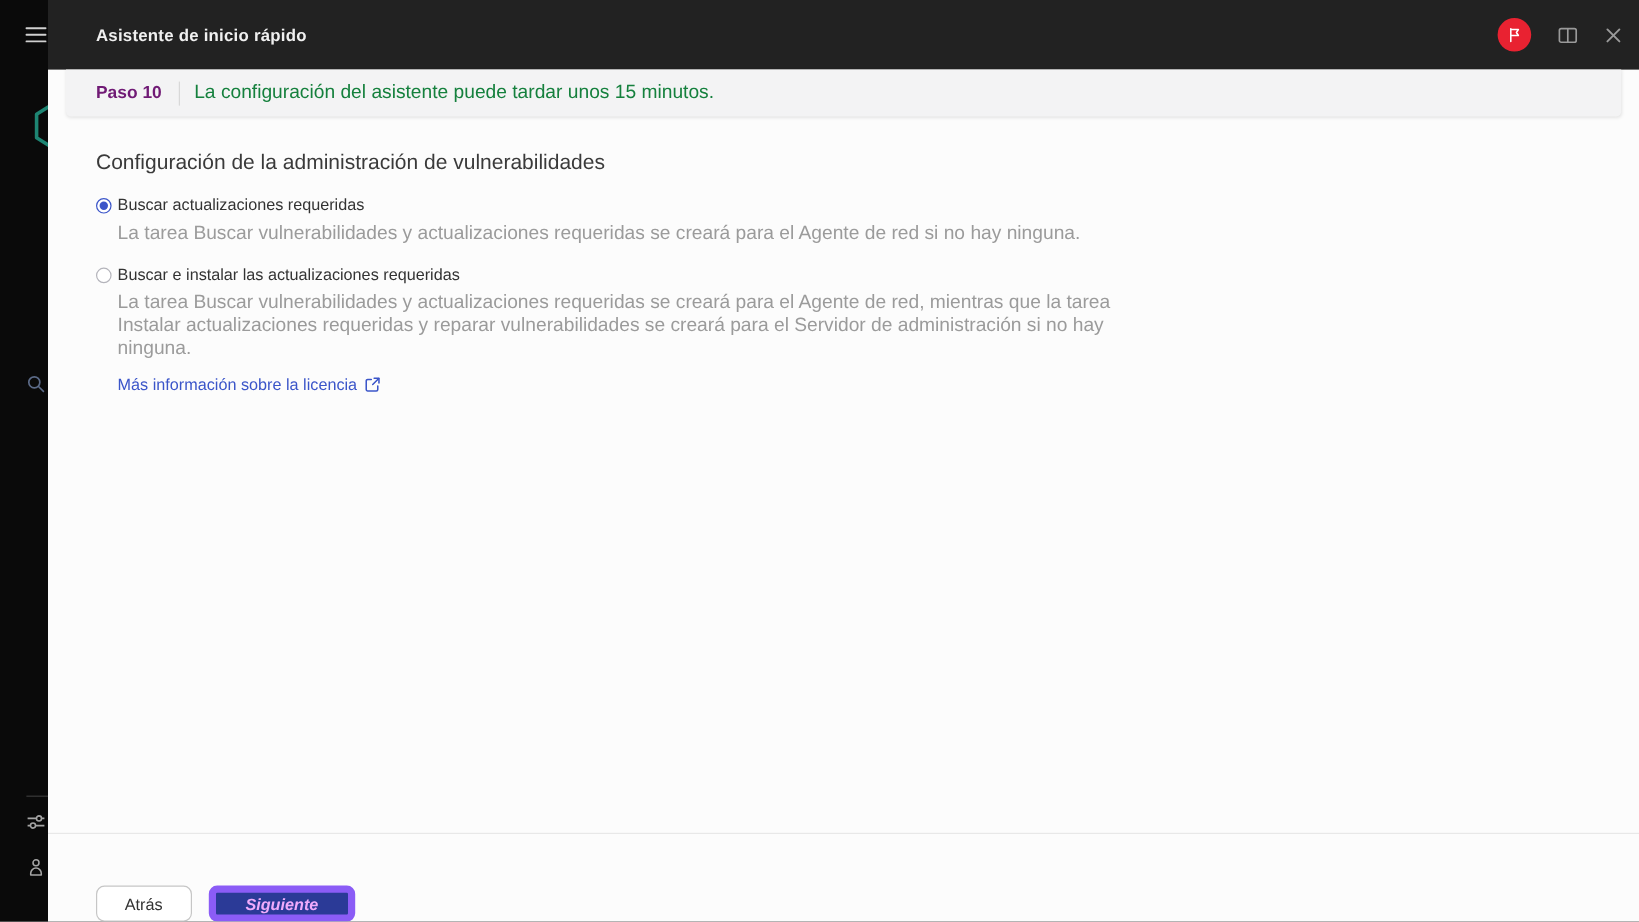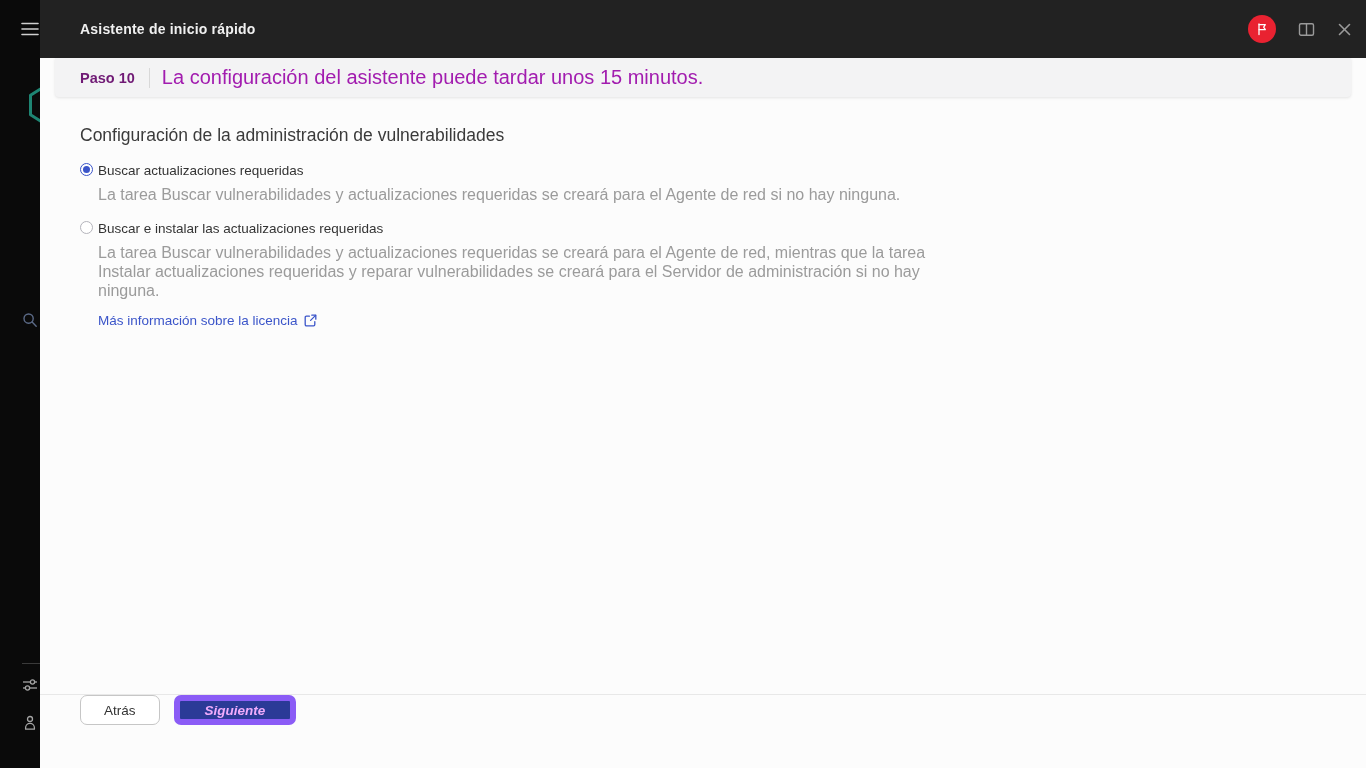--- a/index.html
+++ b/index.html
@@ -50,29 +50,29 @@
 
   
   .stepbar {
     position:absolute; left:15px; right:15px; top:58px; height:39px;
     background:#f3f3f4; border-radius:0 0 4px 4px;
     box-shadow:0 1px 3px rgba(0,0,0,0.10);
     display:flex; align-items:center;
   }
   .step-label { margin-left:25px; font-size:14.5px; font-weight:700; color:#701a75; }
   .step-sep { width:1px; height:20px; background:#d8d8d8; margin:0 12px 0 14px; }
-  .step-note { font-size:20px; color:#a21caf; }
+  .step-note { font-size:16px; color:#15803d; }
 
   
   .content { position:absolute; left:40px; top:115px; right:40px; }
   .page-heading { font-size:17.5px; font-weight:500; color:#3a3a3a; margin-top:10px; }
   .group-heading { font-size:15.5px; font-weight:400; color:#4a4a4a; margin-top:26px; }
 
   .option { margin-top:17px; }
-  .option-row { display:flex; align-items:flex-start; gap:5px; cursor:pointer; }
+  .option-row { display:flex; align-items:flex-end; gap:5px; cursor:pointer; }
   .radio {
     width:13px; height:13px; border-radius:50%;
     border:1px solid #b4b4bb; background:#fff; flex:0 0 13px;
   }
   .option.selected .radio { border-color:#3b55c9; }
   .option.selected .radio::after {
     content:""; display:block; width:7px; height:7px; margin:2px;
     border-radius:50%; background:#3b55c9;
   }
   .option-label { font-size:13.5px; color:#333; }
@@ -83,21 +83,21 @@
   .license-link {
     display:inline-flex; align-items:center; gap:6px;
     margin:13px 0 0 18px; color:#3b55c9; font-size:13.5px;
     text-decoration:none; cursor:pointer;
   }
 
   
   .footer {
     position:absolute; left:0; right:0; bottom:0; height:74px;
     background:#fcfcfc; border-top:1px solid #e8e8e8;
-    display:flex; align-items:flex-start;
+    display:flex; align-items:flex-end;
   }
   .btn {
     height:30px; border-radius:7px; font-size:13.5px;
     font-family:"Liberation Sans", sans-serif;
     display:inline-flex; align-items:center; justify-content:center;
     cursor:pointer;
   }
   .btn-back {
     margin-left:40px; padding:0 23px; background:#ffffff;
     border:1px solid #c6c6c6; color:#333; font-weight:400;

